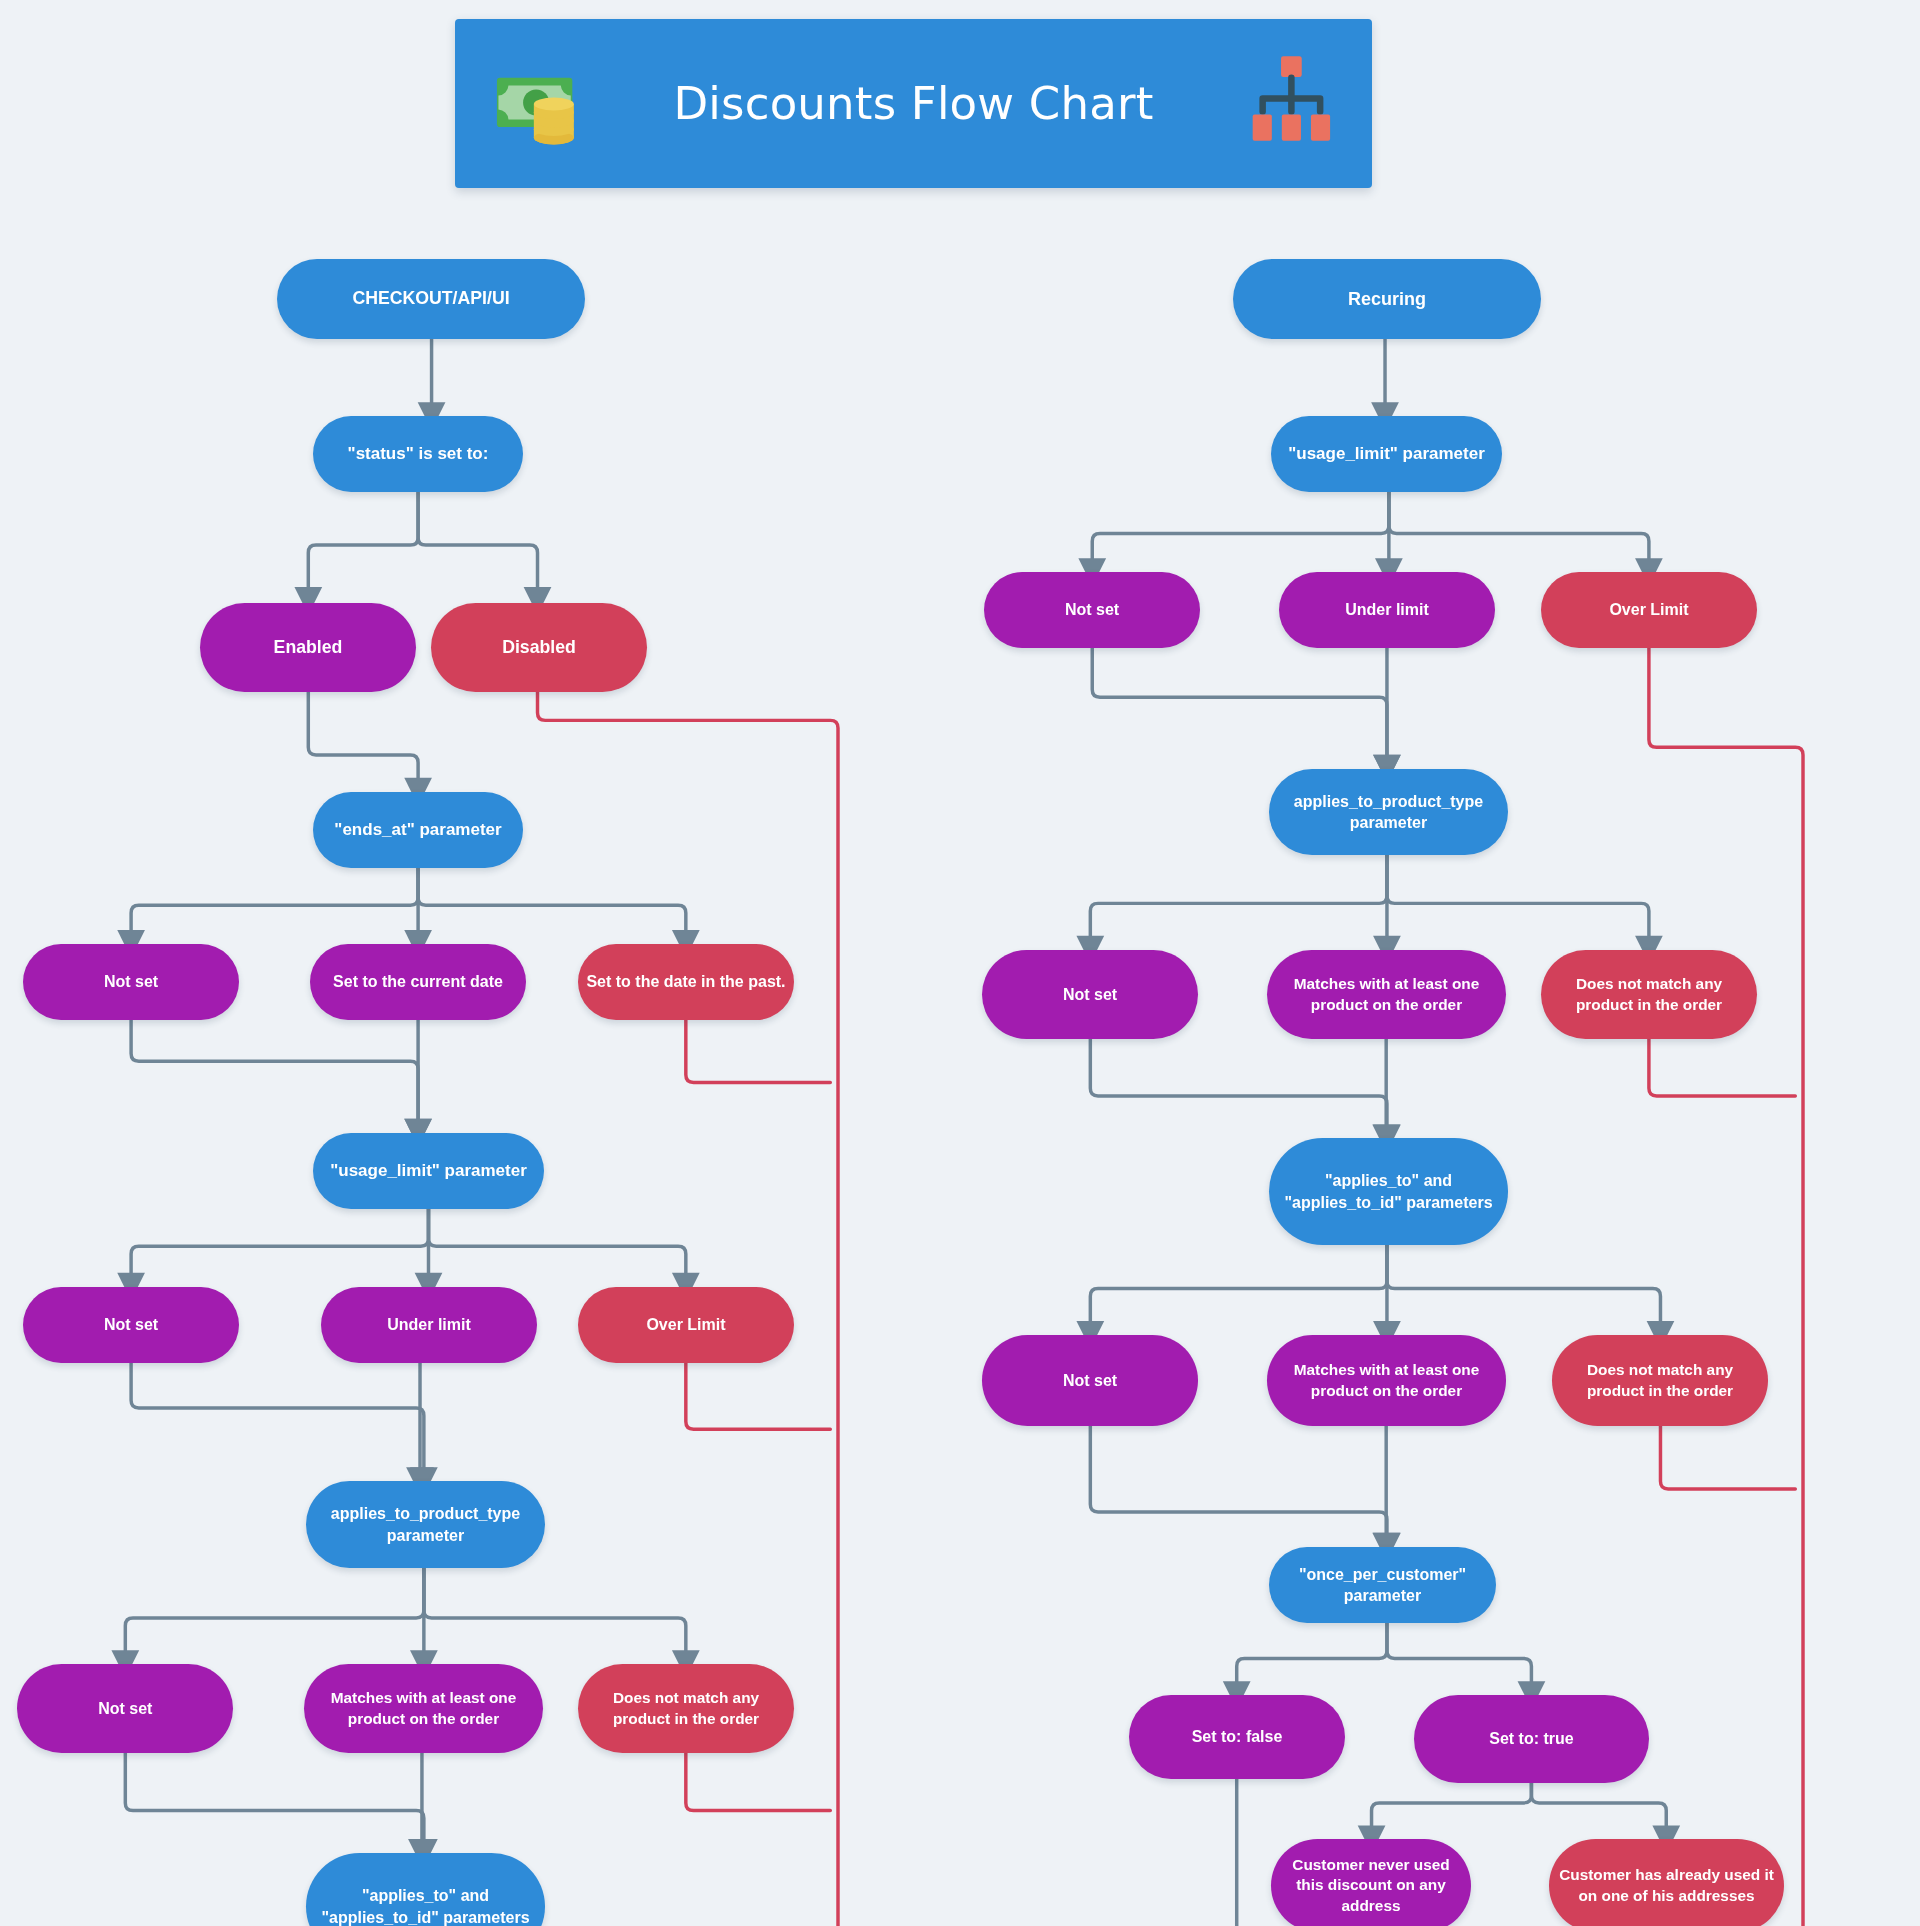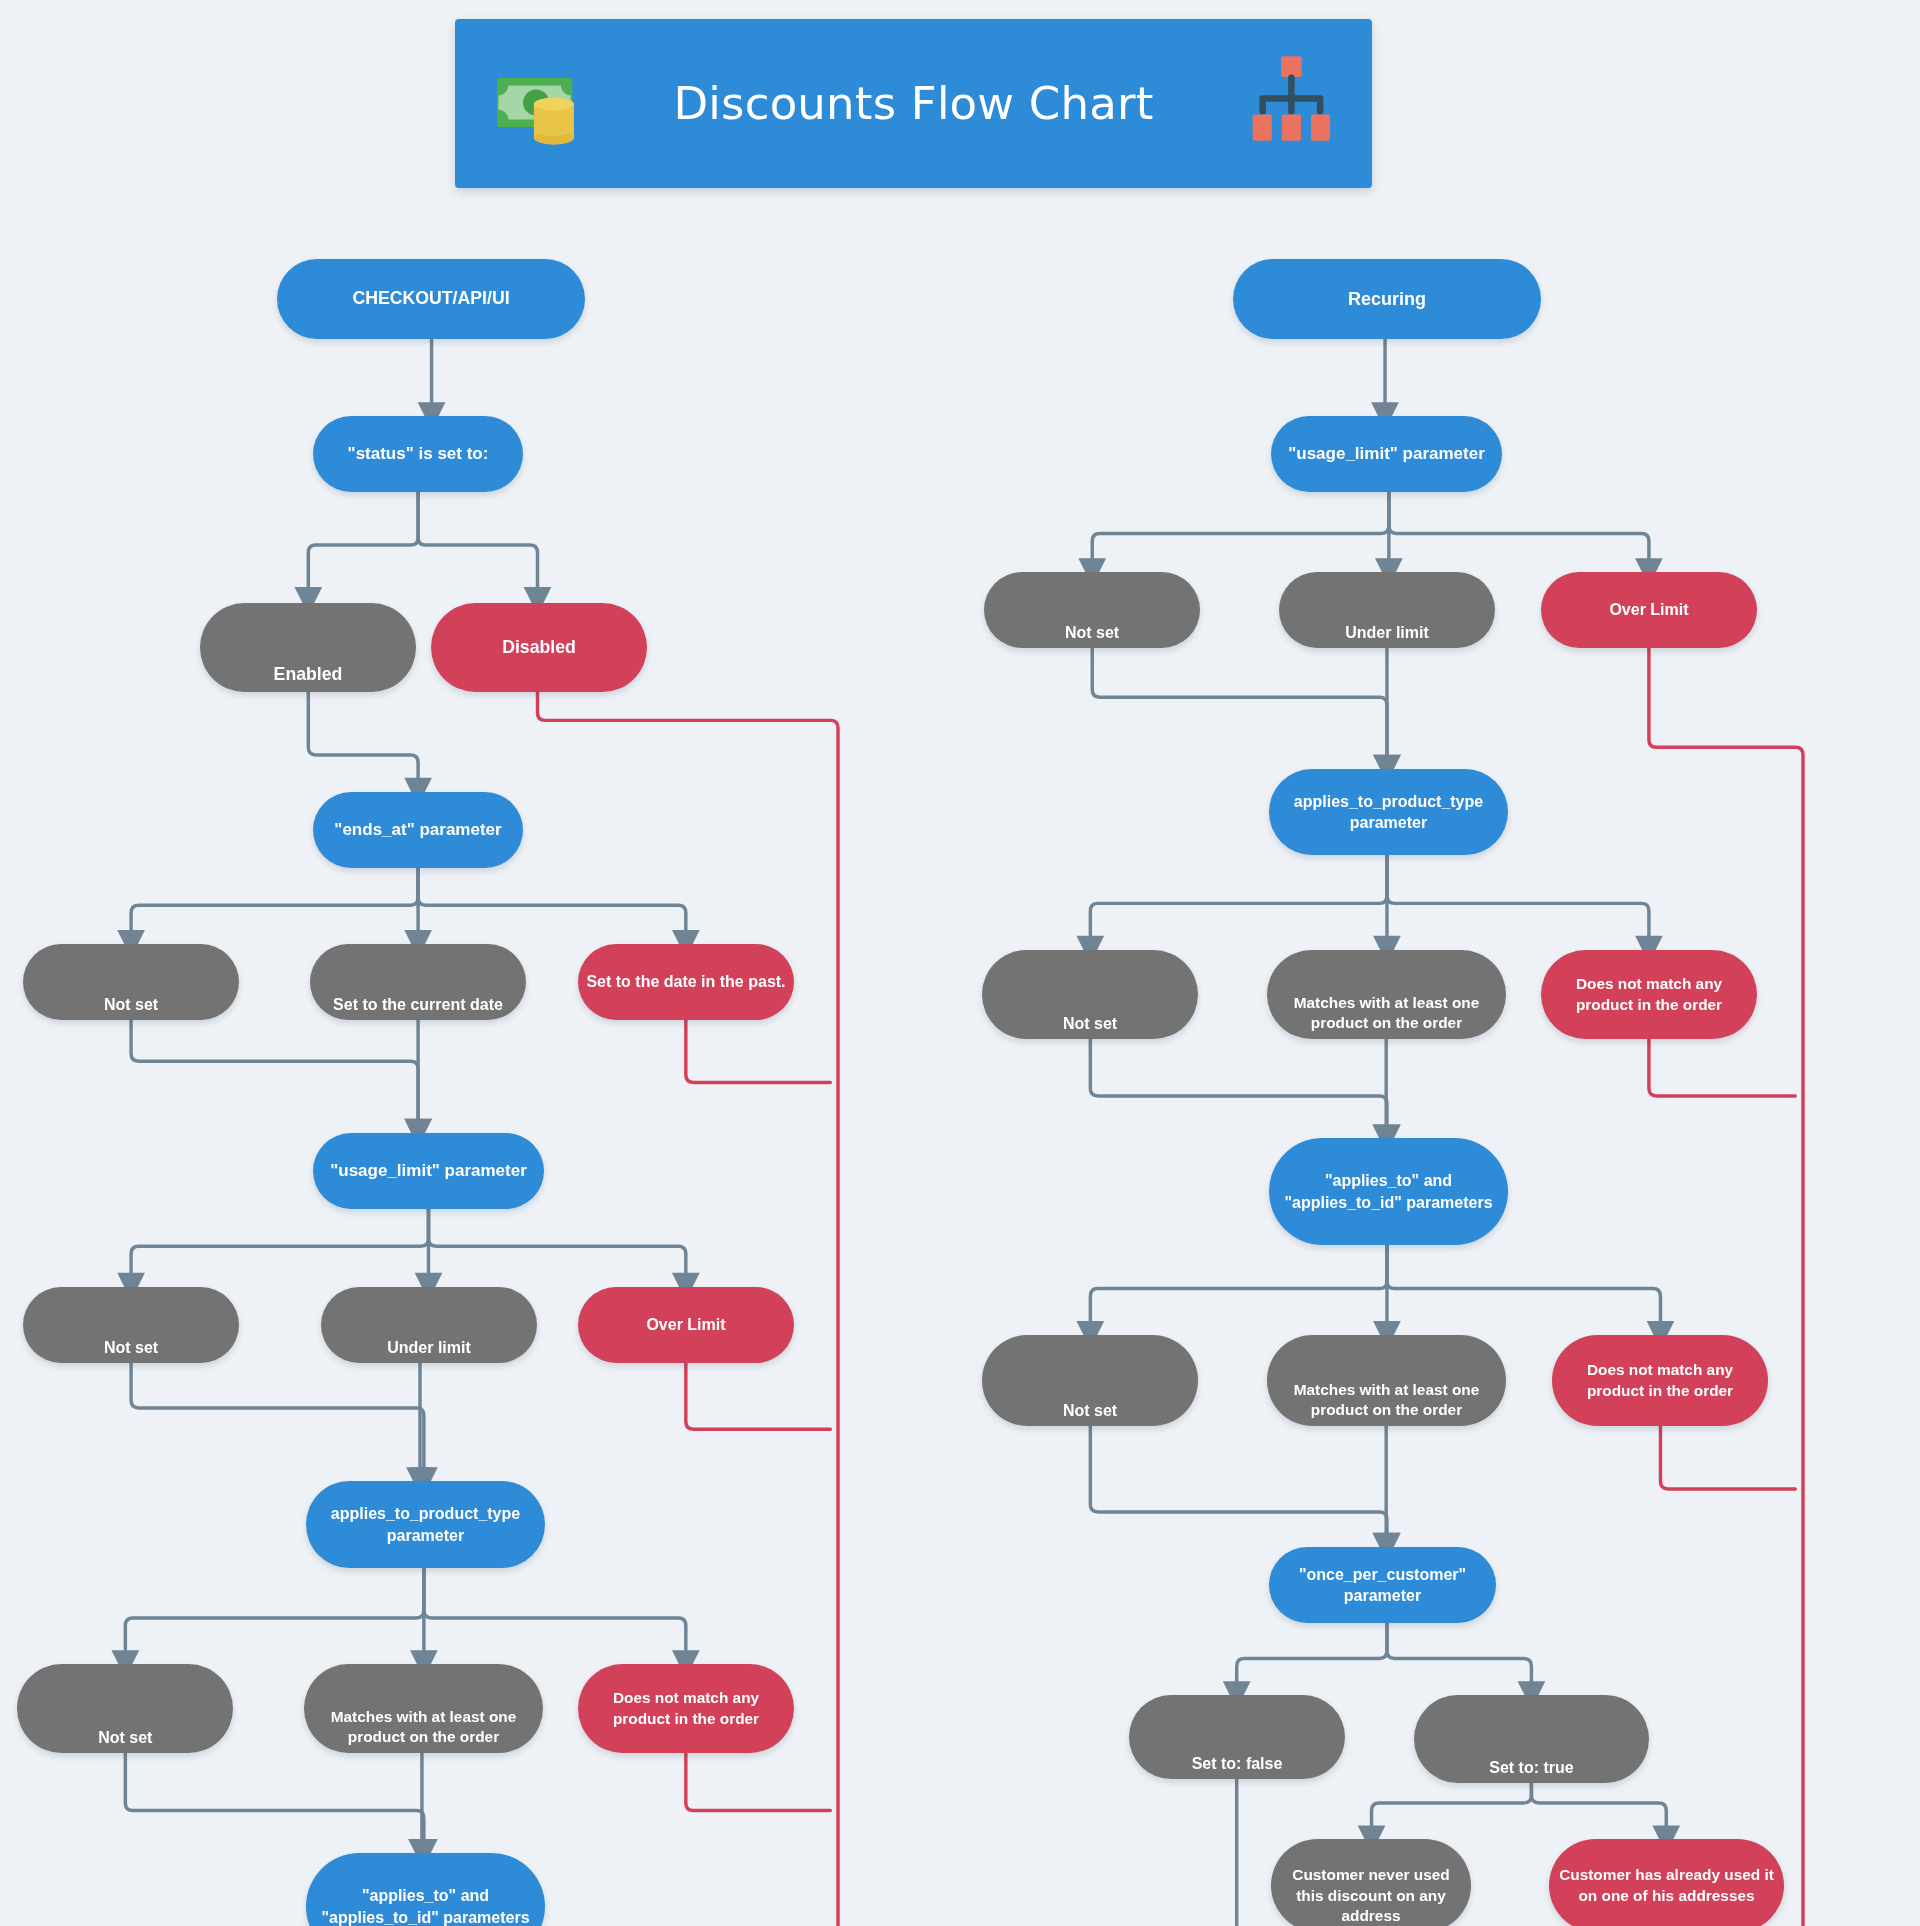--- a/index.html
+++ b/index.html
@@ -20,25 +20,25 @@
   }
   .t-icon{position:absolute;}
 
   .node{
     position:absolute;
     display:flex;align-items:center;justify-content:center;text-align:center;
     color:#ffffff;
     font-weight:bold;
     box-shadow:0 3.5px 6.2px rgba(40,60,90,.16);
     box-sizing:border-box;
-    padding:5px 7px;
+    padding:20px 7px;
     line-height:1.34;
   }
   .n-blue{background:#2e8bd8;}
-  .n-green{background:#737373;align-items:flex-end;}
+  .n-green{background:#a21caf;}
   .n-red{background:#d2405a;}
   .n-pill{border-radius:385px;}
   .nl{display:block;width:100%;}
 </style>
 </head>
 <body>
 
 <div id="stage">
 
   <svg id="wires" viewBox="0 0 4986 7842">

